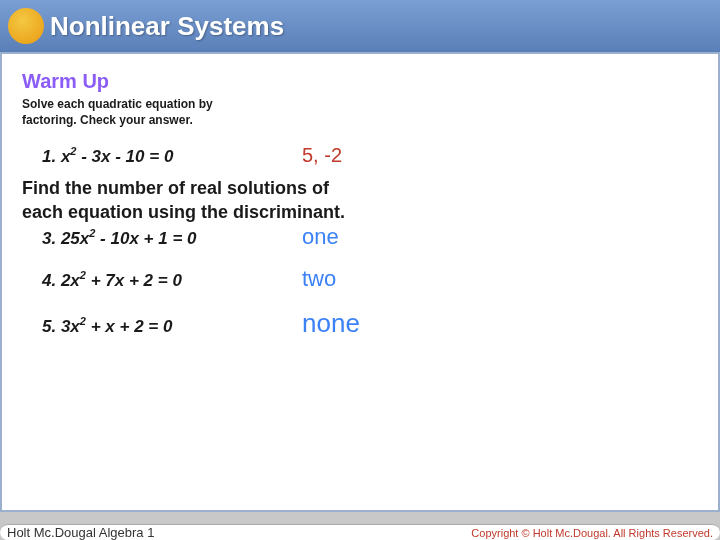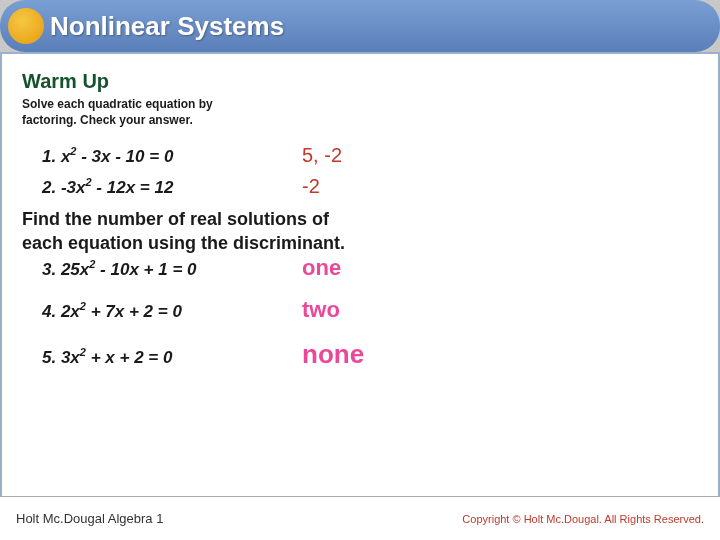--- a/index.html
+++ b/index.html
@@ -11,21 +11,20 @@
       overflow: hidden;
     }
 
     .header {
       background: linear-gradient(to bottom, #7a9fd4, #5a7fb8);
       padding: 10px 16px 10px 50px;
       display: flex;
       align-items: center;
       position: relative;
       min-height: 52px;
-      border-radius: 25px;
     }
 
     .header-icon {
       position: absolute;
       left: 8px;
       top: 50%;
       transform: translateY(-50%);
       width: 36px;
       height: 36px;
       background: radial-gradient(circle at 40% 35%, #f5c842, #e89a10);
@@ -41,21 +40,21 @@
 
     .main-content {
       background: white;
       margin: 0;
       padding: 16px 20px 10px 20px;
       min-height: 460px;
       border: 2px solid #9ab0cc;
     }
 
     .warm-up-title {
-      color: #14532d;
+      color: #8b5cf6;
       font-size: 20px;
       font-weight: bold;
       margin-bottom: 4px;
     }
 
     .instruction {
       color: #1a1a1a;
       font-size: 12px;
       font-weight: bold;
       margin-bottom: 16px;
@@ -98,41 +97,42 @@
 
     .problem-row-spaced {
       display: flex;
       align-items: baseline;
       margin-bottom: 16px;
       padding-left: 20px;
     }
 
     .answer-green {
       font-size: 22px;
-      font-weight: bold;
-      color: #ec4899;
+      font-weight: normal;
+      color: #3b82f6;
     }
 
     sup {
       font-size: 11px;
       vertical-align: super;
     }
 
     .footer {
       background: white;
       border-top: 1px solid #aaa;
       display: flex;
       justify-content: space-between;
       align-items: center;
-      padding: 4px 16px;
+      padding: 4px 7px;
       position: absolute;
       bottom: 0;
       left: 0;
       right: 0;
-      height: 44px;
+      height: 16px;
+      border-radius: 13px;
     }
 
     .footer-left {
       color: #333;
       font-size: 13px;
     }
 
     .footer-right {
       color: #c0392b;
       font-size: 11px;
@@ -155,26 +155,20 @@
     <span>factoring. Check your answer.</span>
   </div>
 
   <div class="problems-section">
     <div class="problem-row">
       <span class="problem-number">
         <b><i>1. x<sup>2</sup> - 3x - 10 = 0</i></b>
       </span>
       <span class="problem-answer">5, -2</span>
     </div>
-    <div class="problem-row">
-      <span class="problem-number">
-        <b><i>2. -3x<sup>2</sup> - 12x = 12</i></b>
-      </span>
-      <span class="problem-answer">-2</span>
-    </div>
   </div>
 
   <div class="section-header">
     <span>Find the number of real solutions of</span><br>
     <span>each equation using the discriminant.</span>
   </div>
 
   <div class="problem-row-spaced">
     <span class="problem-number">
       <i>3. 25x<sup>2</sup> - 10x + 1 = 0</i>

